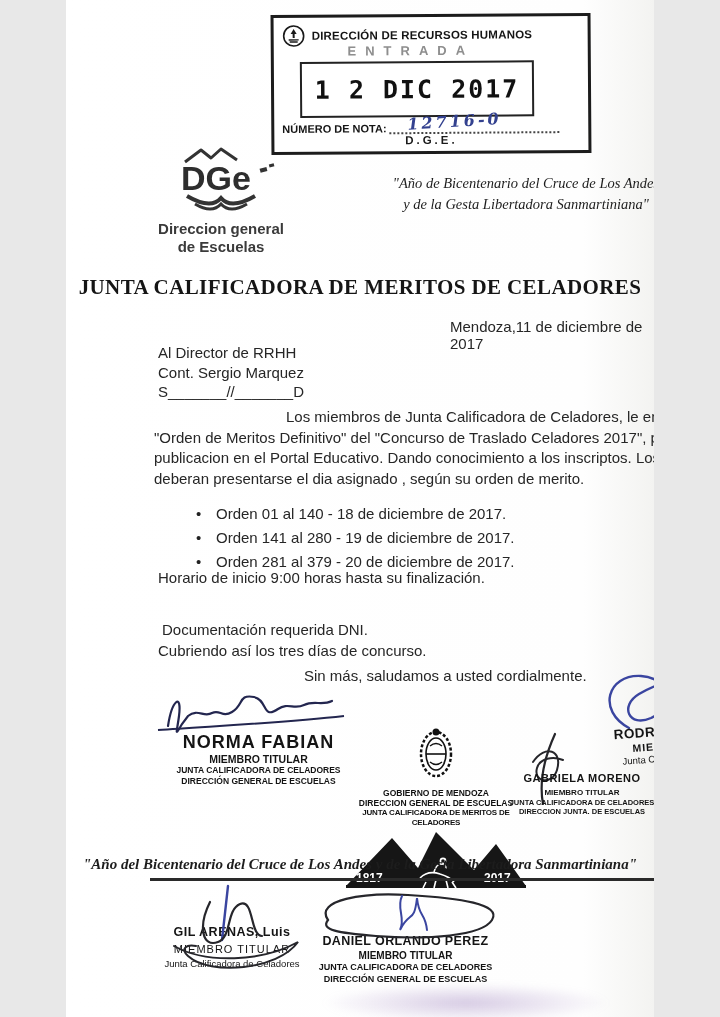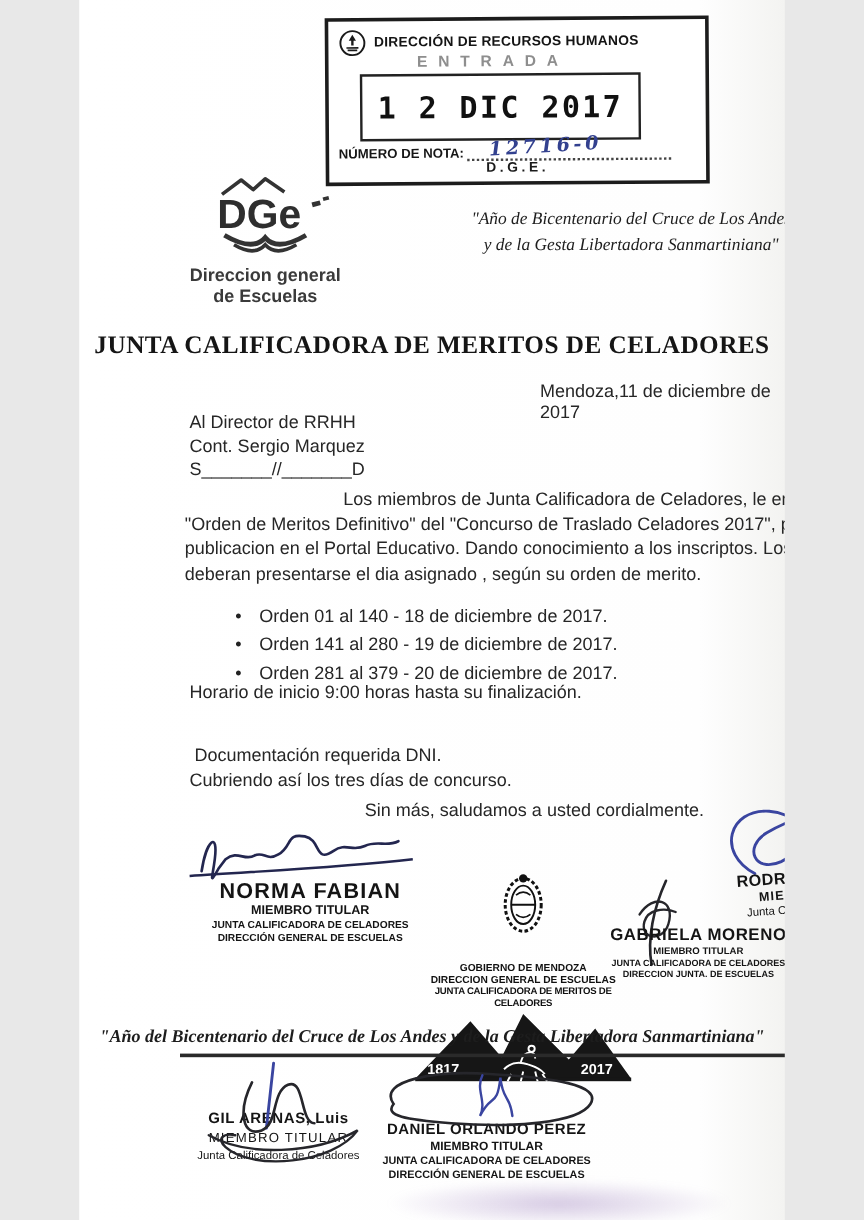--- a/index.html
+++ b/index.html
@@ -52,34 +52,34 @@
   .sig-svg{position:absolute;}
   .nb-norma{left:85px;top:732px;width:215px;}
   .nb-norma .sig-name{font-size:18px;letter-spacing:1px;}
   .nb-norma .sig-role{font-size:10.5px;font-weight:bold;line-height:12px;}
   .nb-norma .sig-org{font-size:8.5px;font-weight:bold;line-height:10.5px;}
   .nb-rodriguez{left:537px;top:722px;width:172px;transform:rotate(-4deg);}
   .nb-rodriguez .sig-name{font-size:13.5px;letter-spacing:.4px;}
   .nb-rodriguez .sig-role{font-size:10.5px;font-weight:bold;letter-spacing:1px;line-height:14px;}
   .nb-rodriguez .sig-org{font-size:9.5px;line-height:12px;}
   .nb-moreno{left:432px;top:772px;width:168px;}
-  .nb-moreno .sig-name{font-size:14px;letter-spacing:.5px;line-height:12px;}
+  .nb-moreno .sig-name{font-size:11px;letter-spacing:.5px;line-height:12px;}
   .nb-moreno .sig-role{font-size:8px;font-weight:bold;line-height:10px;margin-top:4px;}
   .nb-moreno .sig-org{font-size:7.5px;font-weight:bold;line-height:9px;}
   .nb-gil{left:75px;top:924px;width:182px;}
   .nb-gil .sig-name{font-size:12.5px;letter-spacing:.5px;line-height:17px;}
   .nb-gil .sig-role{font-size:11px;line-height:16px;letter-spacing:1px;}
   .nb-gil .sig-org{font-size:9.5px;line-height:13px;}
   .nb-perez{left:232px;top:933px;width:215px;}
   .nb-perez .sig-name{font-size:12.5px;letter-spacing:.4px;line-height:16px;}
   .nb-perez .sig-role{font-size:10px;font-weight:bold;line-height:13px;}
   .nb-perez .sig-org{font-size:9px;font-weight:bold;line-height:11.5px;}
   
   .seal{position:absolute;left:280px;top:726px;width:180px;text-align:center;color:#111;}
-  .seal-lines{margin-top:14px;font-weight:bold;}
+  .seal-lines{margin-top:2px;font-weight:bold;}
   .seal-l1{font-size:8.5px;line-height:10px;}
   .seal-l2{font-size:8.5px;line-height:10px;}
   .seal-l3{font-size:8px;line-height:10px;letter-spacing:-.2px;}
   
   .motto-bottom{position:absolute;left:0;right:0;top:856px;text-align:center;
     font-family:"Liberation Serif",serif;font-style:italic;font-weight:bold;font-size:15px;color:#1d1d1d;}
   .footer-rule{position:absolute;left:84px;top:878px;width:552px;height:2.5px;background:#2a2a2a;}
   .smudge{position:absolute;left:255px;top:983px;width:290px;height:40px;
     background:radial-gradient(ellipse at center,rgba(150,120,185,.38),rgba(150,120,185,0) 70%);
     filter:blur(3px);}

